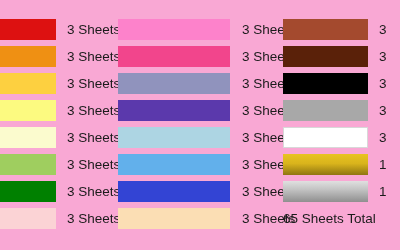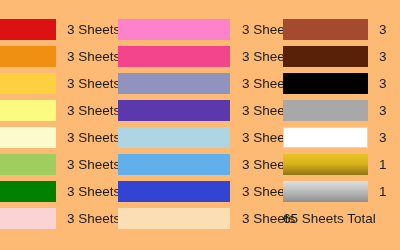--- a/index.html
+++ b/index.html
@@ -12,21 +12,21 @@
     height: 250px;
     overflow: hidden;
     font-family: "Liberation Sans", sans-serif;
     -webkit-font-smoothing: antialiased;
   }
 
   #legend-board {
     position: relative;
     width: 400px;
     height: 250px;
-    background: #fdba74;
+    background: #f9a8d4;
   }
 
   .legend-column {
     position: absolute;
     top: 19px;
   }
 
   #column-1 { left: 0px;   width: 118px; }
   #column-2 { left: 118px; width: 165px; }
   #column-3 { left: 283px; width: 117px; }

